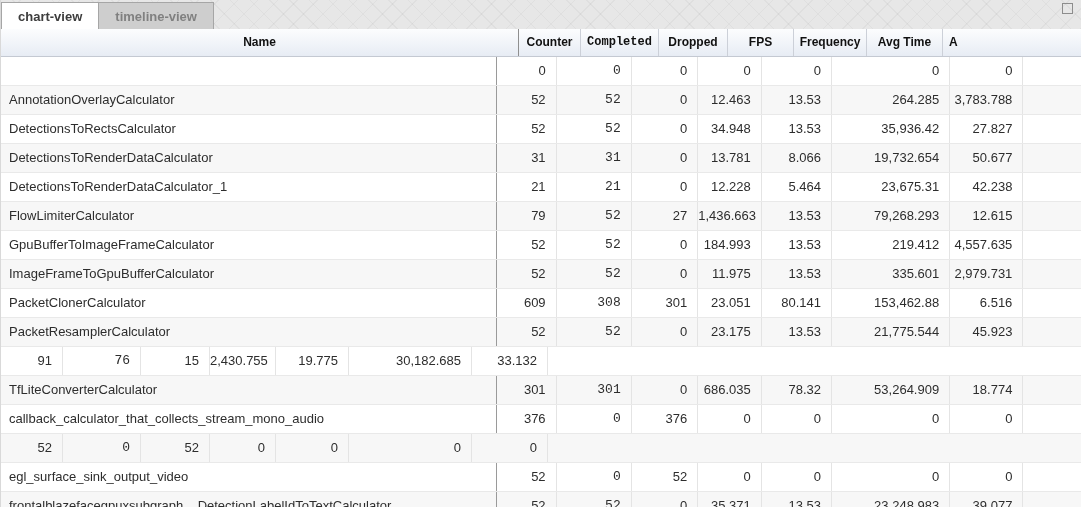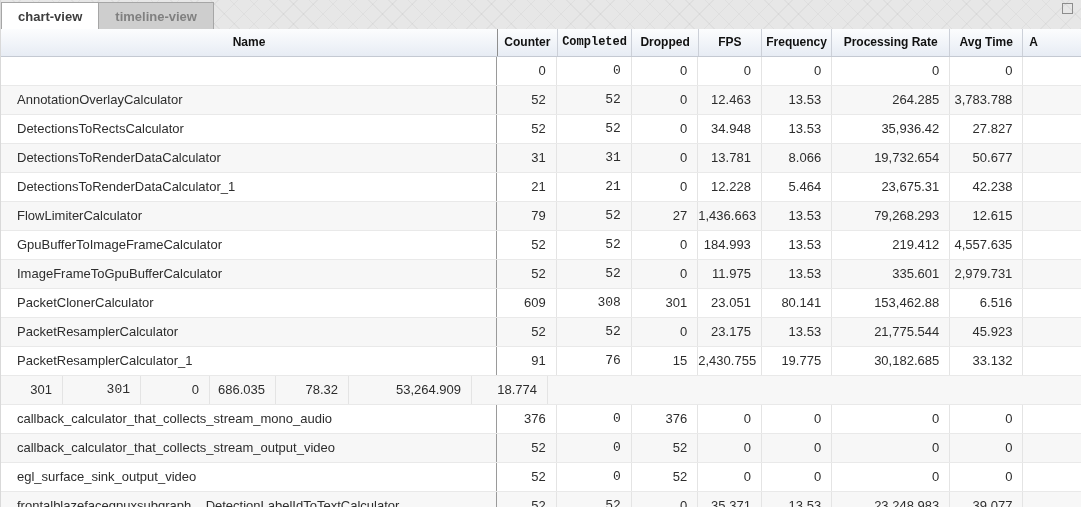--- a/index.html
+++ b/index.html
@@ -92,21 +92,21 @@
     font-size:13px;
     color:#2d2d2d;
     line-height:28px;
     box-sizing:border-box;
     border-right:1px solid #e4e4e4;
     overflow:hidden;
     white-space:nowrap;
   }
   .td.name{
     text-align:left;
-    padding-left:16px;
+    padding-left:8px;
   }
   .td.num{
     text-align:right;
     padding-right:10px;
   }
   
   .col0{width:518px;}
   .col1{width:62px;}
   .col2{width:78px;font-family:Liberation Mono, monospace;}
   .col3{width:69px;}
@@ -128,21 +128,20 @@
     <div class="maximize"></div>
   </div>
 
   <div class="thead">
       <div class="th col0">Name</div>
       <div class="th col1">Counter</div>
       <div class="th col2">Completed</div>
       <div class="th col3">Dropped</div>
       <div class="th col4">FPS</div>
       <div class="th col5">Frequency</div>
-      <div class="th col6">Processing Rate</div>
       <div class="th col7">Avg Time</div>
       <div class="th col8">A</div>
     </div>
   <div class="tbody">
       <div class="tr">
         <div class="td name col0"></div>
         <div class="td num col1">0</div>
         <div class="td num col2">0</div>
         <div class="td num col3">0</div>
         <div class="td num col4">0</div>
@@ -244,31 +243,31 @@
         <div class="td num col1">52</div>
         <div class="td num col2">52</div>
         <div class="td num col3">0</div>
         <div class="td num col4">23.175</div>
         <div class="td num col5">13.53</div>
         <div class="td num col6">21,775.544</div>
         <div class="td num col7">45.923</div>
         <div class="td col8"></div>
       </div>
       <div class="tr">
-        <div class="td name col0">PacketResamplerCalculator_1</div>
         <div class="td num col1">91</div>
         <div class="td num col2">76</div>
         <div class="td num col3">15</div>
         <div class="td num col4">2,430.755</div>
         <div class="td num col5">19.775</div>
         <div class="td num col6">30,182.685</div>
         <div class="td num col7">33.132</div>
         <div class="td col8"></div>
       </div>
       <div class="tr">
+        <div class="td name col0">TfLiteConverterCalculator</div>
         <div class="td num col1">301</div>
         <div class="td num col2">301</div>
         <div class="td num col3">0</div>
         <div class="td num col4">686.035</div>
         <div class="td num col5">78.32</div>
         <div class="td num col6">53,264.909</div>
         <div class="td num col7">18.774</div>
         <div class="td col8"></div>
       </div>
       <div class="tr">
@@ -276,21 +275,20 @@
         <div class="td num col1">376</div>
         <div class="td num col2">0</div>
         <div class="td num col3">376</div>
         <div class="td num col4">0</div>
         <div class="td num col5">0</div>
         <div class="td num col6">0</div>
         <div class="td num col7">0</div>
         <div class="td col8"></div>
       </div>
       <div class="tr">
-        <div class="td name col0">callback_calculator_that_collects_stream_output_video</div>
         <div class="td num col1">52</div>
         <div class="td num col2">0</div>
         <div class="td num col3">52</div>
         <div class="td num col4">0</div>
         <div class="td num col5">0</div>
         <div class="td num col6">0</div>
         <div class="td num col7">0</div>
         <div class="td col8"></div>
       </div>
       <div class="tr">

